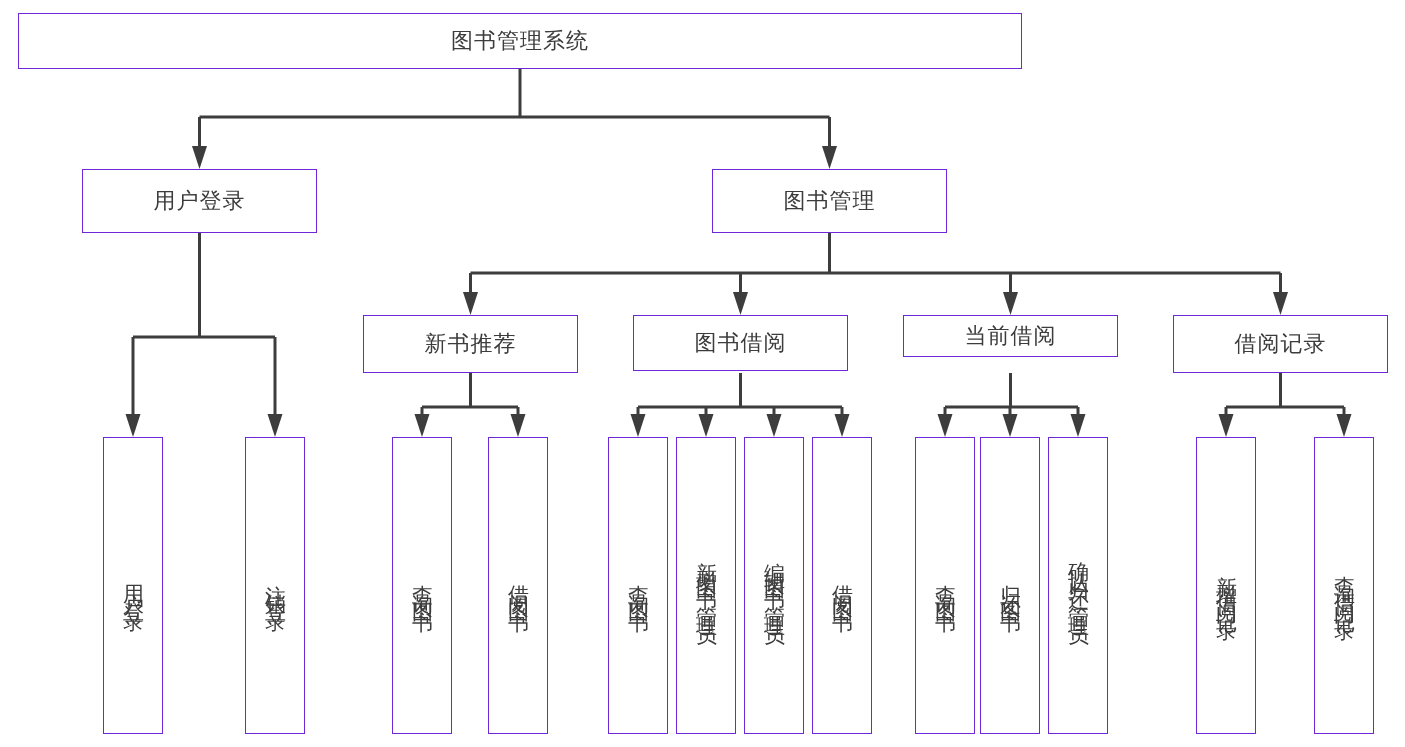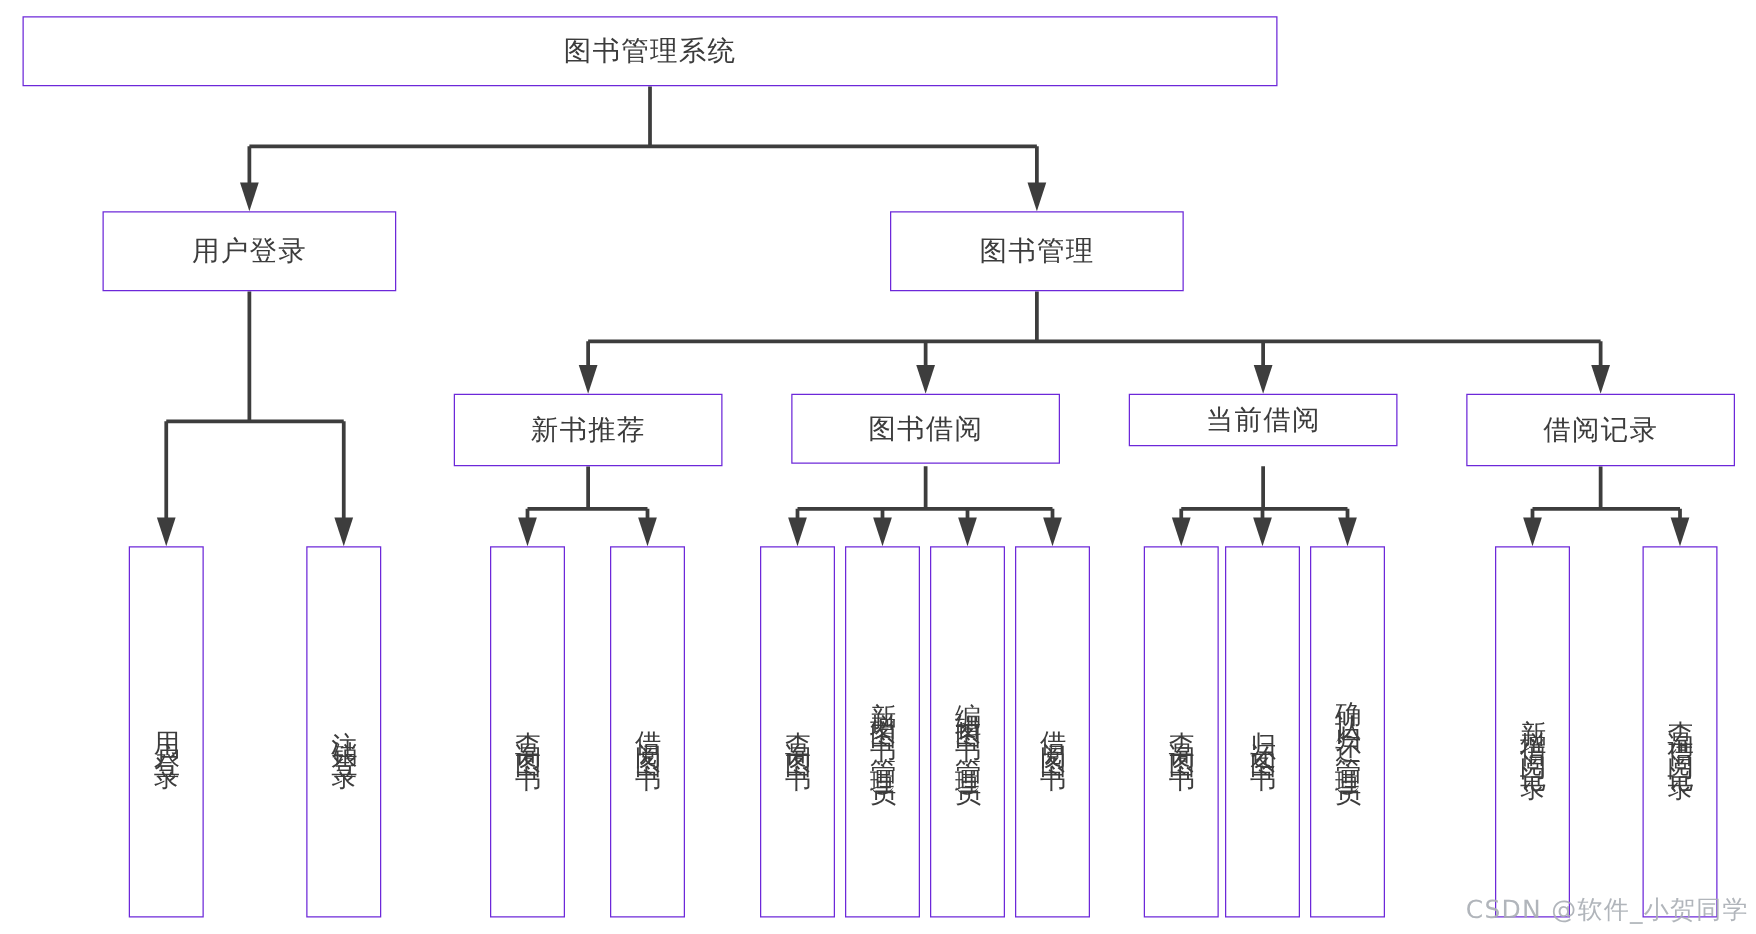--- a/index.html
+++ b/index.html
@@ -159,14 +159,13 @@
     <span>确认归还（管理员）</span>
   </div>
 
   <div class="node v-label" style="left:1196px;top:437px;width:60px;height:297px;">
     <span>新增借阅记录</span>
   </div>
   <div class="node v-label" style="left:1314px;top:437px;width:60px;height:297px;">
     <span>查询借阅记录</span>
   </div>
 
-  <div class="watermark">CSDN @软件_小贺同学</div>
 </div>
 
 </body></html>

